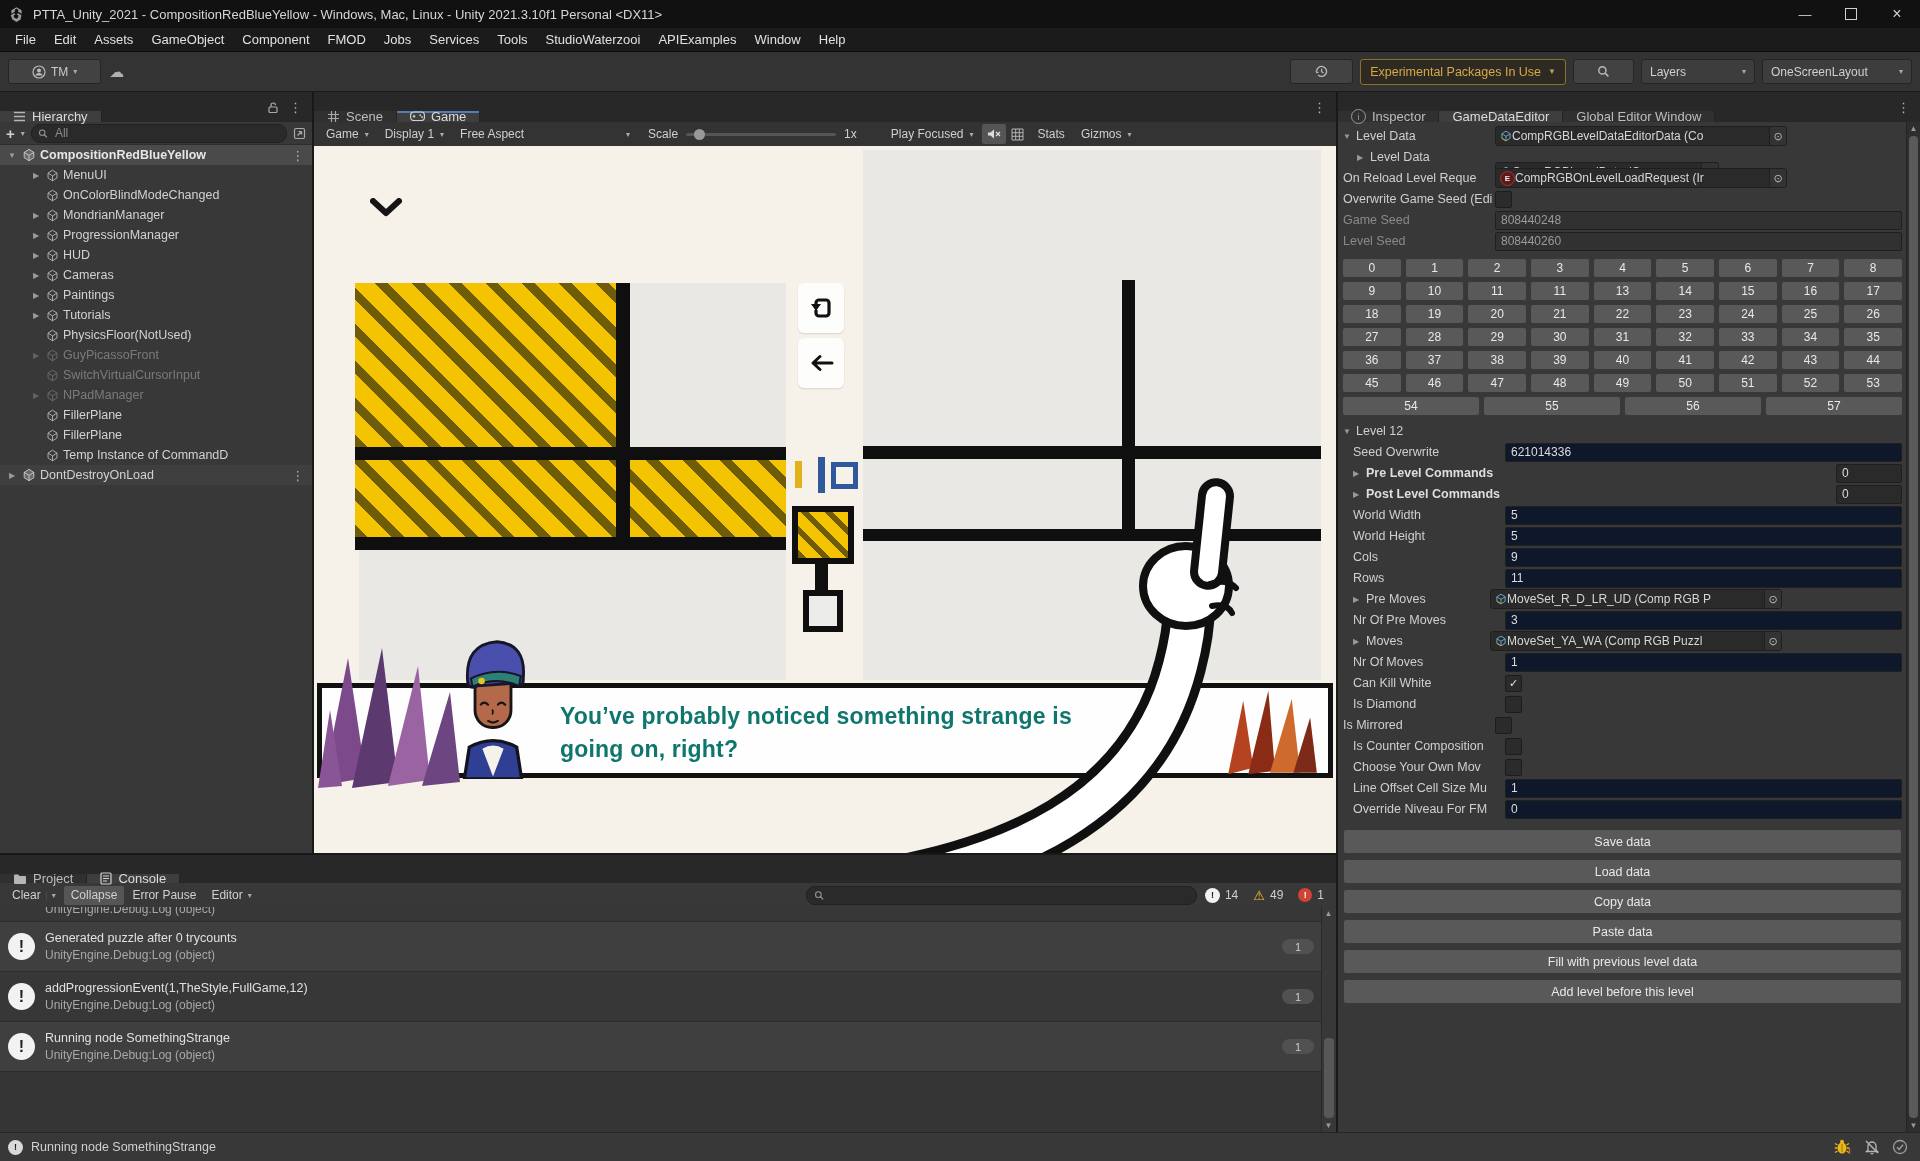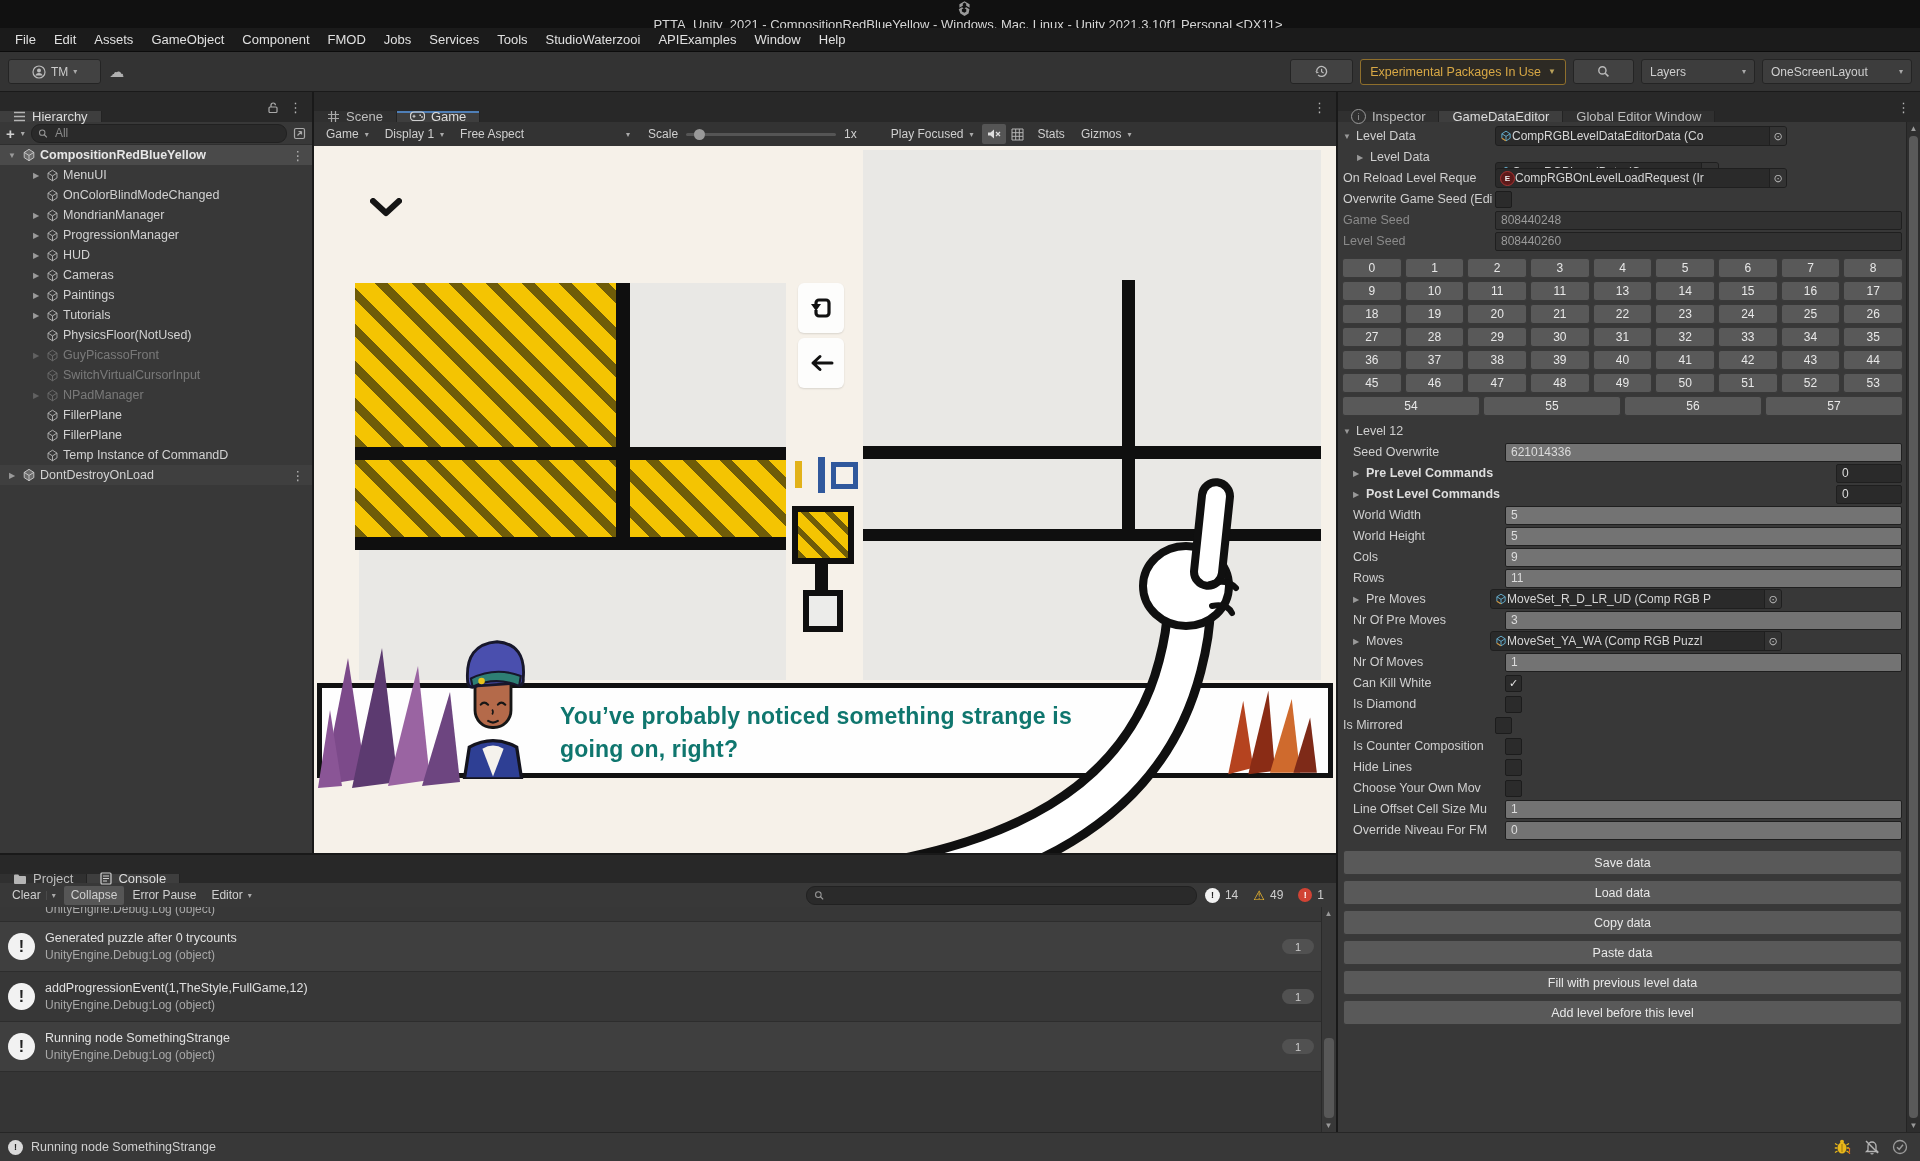--- a/index.html
+++ b/index.html
@@ -1,21 +1,21 @@
 <!DOCTYPE html>
 <html><head>
 <meta charset="utf-8">
 <style>
   html,body{margin:0;padding:0;}
   body{width:1920px;height:1161px;position:relative;background:#191919;font-family:"Liberation Sans",sans-serif;overflow:hidden;color:#cfcfcf;-webkit-font-smoothing:antialiased;}
   .abs{position:absolute;}
   svg{display:block;}
 
   
-  .titlebar{left:0;top:0;width:1920px;height:28px;background:#111;display:flex;align-items:center;padding:0 0 0 8px;box-sizing:border-box;flex-direction:column;}
+  .titlebar{left:0;top:0;width:1920px;height:28px;background:#111;display:flex;align-items:center;padding:0 0 0 8px;box-sizing:border-box;}
   .titlebar .ttl{color:#d6d6d6;font-size:13px;margin-left:8px;white-space:nowrap;}
   .wctrls{margin-left:auto;display:flex;height:28px;}
   .wbtn{width:46px;height:28px;display:flex;align-items:center;justify-content:center;color:#cfcfcf;font-size:13px;}
   .wbtn .maxbox{width:10px;height:10px;border:1px solid #cfcfcf;}
   .menubar{left:0;top:28px;width:1920px;height:24px;background:#1b1b1b;display:flex;align-items:center;padding-left:6px;box-sizing:border-box;border-bottom:1px solid #0c0c0c;}
   .menuitem{padding:0 9px;font-size:13px;color:#e0e0e0;height:24px;line-height:24px;}
   .toolbar{left:0;top:52px;width:1920px;height:40px;background:#333;display:flex;align-items:center;box-sizing:border-box;padding:0 8px;border-bottom:1px solid #1a1a1a;}
   .tbtn{height:23px;background:#424242;border:1px solid #242424;border-radius:3px;display:flex;align-items:center;justify-content:center;color:#ccc;font-size:12px;padding:0 23px;gap:5px;}
   .playcluster{position:absolute;left:913px;top:60px;display:flex;}
   .pc{width:33px;height:24px;background:#424242;border:1px solid #242424;display:flex;align-items:center;justify-content:center;}
@@ -64,21 +64,21 @@
   .gamebtn{position:absolute;width:46px;height:50px;background:#fdfdfc;border-radius:6px;box-shadow:0 1px 2px rgba(0,0,0,.12);display:flex;align-items:center;justify-content:center;}
   .dialog{position:absolute;left:3px;top:537px;width:1016px;height:95px;background:#fefefe;border:5px solid #111;box-sizing:border-box;z-index:3;}
   .dtext{position:absolute;left:238px;top:12px;font-size:23px;line-height:33px;font-weight:bold;color:#0f766e;letter-spacing:.2px;}
 
   
   .icontent{position:absolute;left:0;top:30px;right:13px;bottom:0;overflow:hidden;}
   .irow{height:20px;margin-bottom:1px;display:flex;align-items:center;padding:0 5px;font-size:12.5px;color:#cfcfcf;}
   .irow .fold{width:13px;font-size:8px;color:#999;flex:none;}
   .ilabel{width:152px;flex:none;white-space:nowrap;overflow:hidden;}
   .ilabel.dim{color:#8a8a8a;}
-  .ifield{flex:1;height:17px;background:#737373;border:1px solid #1f1f1f;border-radius:2px;padding:0 5px;display:flex;align-items:center;font-size:12px;color:#dcdcdc;}
+  .ifield{flex:1;height:17px;background:#0f172a;border:1px solid #1f1f1f;border-radius:2px;padding:0 5px;display:flex;align-items:center;font-size:12px;color:#dcdcdc;}
   .ifield.dim{background:#313131;color:#9a9a9a;}
   .objfield{flex:none;width:286px;height:18px;background:#2a2a2a;border:1px solid #1f1f1f;border-radius:3px;display:flex;align-items:center;padding:0 0 0 4px;font-size:12px;color:#d6d6d6;overflow:hidden;}
   .objfield .txt{white-space:nowrap;overflow:hidden;flex:1;}
   .objfield .pick{flex:none;width:16px;height:100%;border-left:1px solid #1f1f1f;display:flex;align-items:center;justify-content:center;color:#bbb;font-size:11px;background:#333;}
   .cfield{width:54px;flex:none;margin-left:auto;height:17px;background:#2a2a2a;border:1px solid #1f1f1f;border-radius:2px;display:flex;align-items:center;padding:0 5px;font-size:12px;color:#dcdcdc;}
   .chk{width:15px;height:15px;background:#2b2b2b;border:1px solid #1c1c1c;border-radius:2px;display:flex;align-items:center;justify-content:center;color:#e6e6e6;font-size:11px;}
   .gridwrap{padding:6px 4px 2px 4px;}
   .gridrow{display:flex;gap:3px;margin-bottom:3px;}
   .gbtn{flex:1;height:20px;background:#595959;border:1px solid #393939;border-radius:3px;color:#e8e8e8;font-size:12px;display:flex;align-items:center;justify-content:center;font-family:inherit;}
   .abtn{height:23px;margin:5px 5px 0 5px;background:#595959;border:1px solid #393939;border-radius:3px;color:#e8e8e8;font-size:12.5px;display:flex;align-items:center;justify-content:center;}
@@ -837,24 +837,20 @@
     </div>
     <div class="irow" style="padding-left:5px;">
       <span class="ilabel">Is Mirrored</span>
       <span class="chk"></span>
     </div>
     <div class="irow" style="padding-left:15px;">
       <span class="ilabel">Is Counter Composition</span>
       <span class="chk"></span>
     </div>
     <div class="irow" style="padding-left:15px;">
-      <span class="ilabel">Hide Lines</span>
-      <span class="chk"></span>
-    </div>
-    <div class="irow" style="padding-left:15px;">
       <span class="ilabel">Choose Your Own Mov</span>
       <span class="chk"></span>
     </div>
     <div class="irow" style="padding-left:15px;">
       <span class="ilabel">Line Offset Cell Size Mu</span>
       <div class="ifield">
           <span>1</span>
         </div>
     </div>
     <div class="irow" style="padding-left:15px;">

